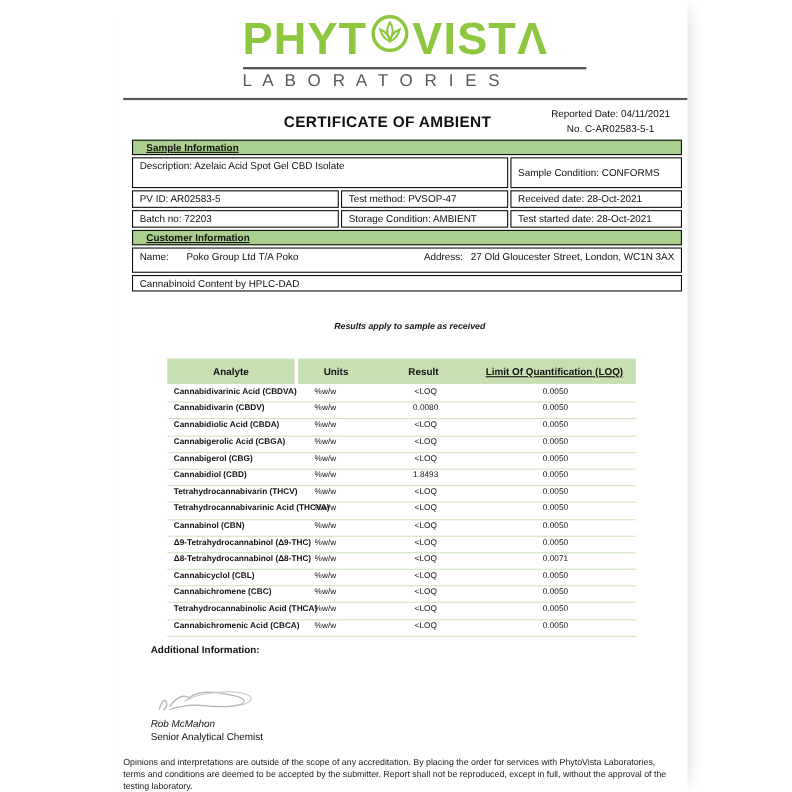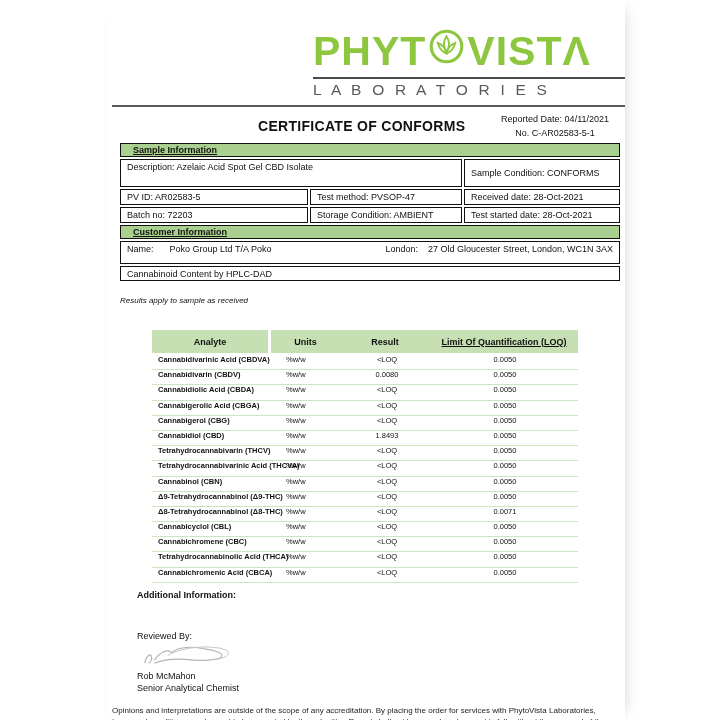--- a/index.html
+++ b/index.html
@@ -3,21 +3,21 @@
 <meta charset="utf-8">
 <style>
   * { margin:0; padding:0; box-sizing:border-box; }
   html,body { background:#ffffff; width:720px; height:720px; font-family:"Liberation Sans", sans-serif; color:#111; }
   .page {
     position:relative; width:517px; height:720px; margin-left:108px; background:#fff;
     box-shadow: 8px 0 14px -8px rgba(0,0,0,0.15), 0 10px 14px -10px rgba(0,0,0,0.18);
     overflow:hidden;
   }
   
-  .header { display:flex; justify-content:flex-end; padding-top:28px; }
+  .header { display:flex; justify-content:center; padding-top:12px; }
   .logo-block { width:312px; margin-left:20px; }
   .logo-word { display:flex; align-items:center; color:var(--logo-green,#8DC63F); font-weight:bold; font-size:41px; letter-spacing:1px; line-height:1; }
   .logo-word .leaf { margin:0 2px 2px 2px; }
   .logo-rule { border-top:2px solid #4a4b4d; margin:3px 0 2px 0; }
   .logo-sub { color:var(--gray,#58595B); font-size:15.5px; letter-spacing:3.2px; white-space:nowrap; }
   .contact { text-align:right; font-size:9px; line-height:1.5; padding-top:8px; color:#1c1c1c; }
   .header-rule { border-top:2px solid #5a5b5d; margin:6px 0 0 4px; width:513px; }
   
   .report-row { position:relative; height:36px; }
   .report-title { position:absolute; left:150px; top:11px; font-size:14px; font-weight:bold; letter-spacing:0.3px; }
@@ -26,39 +26,39 @@
   .bar { margin-left:12px; width:500px; background:var(--bar-green,#A9D08E); border:1.5px solid #111;
          font-size:9px; font-weight:bold; text-decoration:underline; padding:1px 0 1px 12px; margin-bottom:2px; }
   .cell { border:1.5px solid #111; font-size:9px; padding:2px 6px; background:#fff; }
   .sample-grid { display:grid; grid-template-columns:188px 152px auto; gap:2px; margin:0 0 2px 12px; width:500px; }
   .cell-desc { grid-column:1 / 3; height:28px; }
   .cell-cond { grid-column:3; grid-row:1; display:flex; align-items:center; }
   .cell-s { height:16px; display:flex; align-items:center; }
   .cust-box { margin-left:12px; width:500px; height:23px; display:flex; justify-content:space-between; padding:2px 6px; margin-bottom:2px; }
   .kv .lbl { display:inline-block; min-width:40px; }
   .method-box { margin-left:12px; width:500px; height:15px; display:flex; align-items:center; }
-  .note { margin:15px 0 0 12px; font-size:8px; font-style:italic; font-weight:400; }
+  .note { margin:27px 0 0 12px; font-size:8px; font-style:italic; font-weight:700;text-align:center; }
   
   .rtable { margin:25px 0 0 44px; width:426px; }
   .rhead { display:flex; height:23px; }
   .hc { background:var(--table-header-green,#C6E0B4); font-size:9px; font-weight:bold; display:flex; align-items:center; justify-content:center; }
   .h0 { width:116px; } .hgap { width:3px; background:#fff; }
   .h1 { width:69px; } .h2 { width:90px; } .h3 { flex:1;text-decoration:underline; }
   .rbody { margin-top:2px; }
   .trow { display:flex; height:15.2px; align-items:flex-start; border-bottom:1px solid #cfe5c0; }
   .tcell { font-size:7.5px; white-space:nowrap; }
   .tcell.c0 { width:134px; padding-left:6px; font-weight:bold; }
   .tcell.c1 { width:56px; }
   .tcell.c2 { width:90px; text-align:center; }
   .tcell.c3 { flex:1; text-align:center; }
   
   .addl { margin:7px 0 0 29px; font-size:9px; font-weight:bold; }
   .signoff { margin:30px 0 0 29px; font-size:9px; line-height:1.35; }
   .sig { display:block; margin:2px 0 0 0; }
-  .signoff .name { margin-top:1px; }
+  .signoff .name { margin-top:1px;font-style:italic; }
   .footer { margin:12px 0 0 4px; width:505px; font-size:8px; line-height:1.35; color:#222; }
 </style>
 </head>
 <body>
 
 <div class="page">
 
   <div class="header">
     <div class="logo-block">
       <div class="logo-word">
@@ -74,21 +74,21 @@
         <span>VIST</span>
         <span>Λ</span>
       </div>
       <div class="logo-rule"></div>
       <div class="logo-sub">L A B O R A T O R I E S</div>
     </div>
   </div>
   <div class="header-rule"></div>
 
   <div class="report-row">
-    <div class="report-title">CERTIFICATE OF CONFORMS</div>
+    <div class="report-title">CERTIFICATE OF AMBIENT</div>
     <div class="report-meta">
       <div>Reported Date: 04/11/2021</div>
       <div>No. C-AR02583-5-1</div>
     </div>
   </div>
 
   <div class="bar">Sample Information</div>
   <div class="sample-grid">
     <div class="cell cell-desc">Description: Azelaic Acid Spot Gel CBD Isolate</div>
     <div class="cell cell-cond">Sample Condition: CONFORMS</div>
@@ -100,21 +100,21 @@
     <div class="cell cell-s">Test started date: 28-Oct-2021</div>
   </div>
 
   <div class="bar">Customer Information</div>
   <div class="cell cust-box">
     <div class="kv">
       <span class="lbl">Name:</span>
       <span>Poko Group Ltd T/A Poko</span>
     </div>
     <div class="kv">
-      <span class="lbl">London:</span>
+      <span class="lbl">Address:</span>
       <span>27 Old Gloucester Street, London, WC1N 3AX</span>
     </div>
   </div>
 
   <div class="cell method-box">Cannabinoid Content by HPLC-DAD</div>
 
   <div class="note">Results apply to sample as received</div>
 
   <div class="rtable">
     <div class="rhead">
@@ -214,21 +214,20 @@
           <div class="tcell c1">%w/w</div>
           <div class="tcell c2">&lt;LOQ</div>
           <div class="tcell c3">0.0050</div>
         </div>
       </div>
   </div>
 
   <div class="addl">Additional Information:</div>
 
   <div class="signoff">
-    <div>Reviewed By:</div>
     <svg class="sig" width="100" height="25" viewBox="0 0 100 26">
       <path d="M6 20 C8 12 12 9 13 13 C14 16 12 19 10 20 M16 17 C22 8 30 5 34 9 C40 3 56 2 68 5 C80 7 88 9 86 13 C84 17 64 18 48 16 C36 15 24 17 16 20" fill="none" stroke="#b3b3b3" stroke-width="1.2"></path>
       <path d="M30 12 C45 2 78 1 90 6 C97 9 92 16 76 16" fill="none" stroke="#c4c4c4" stroke-width="1"></path>
     </svg>
     <div class="name">Rob McMahon</div>
     <div>Senior Analytical Chemist</div>
   </div>
 
   <div class="footer">Opinions and interpretations are outside of the scope of any accreditation. By placing the order for services with PhytoVista Laboratories, terms and conditions are deemed to be accepted by the submitter. Report shall not be reproduced, except in full, without the approval of the testing laboratory.</div>
 

